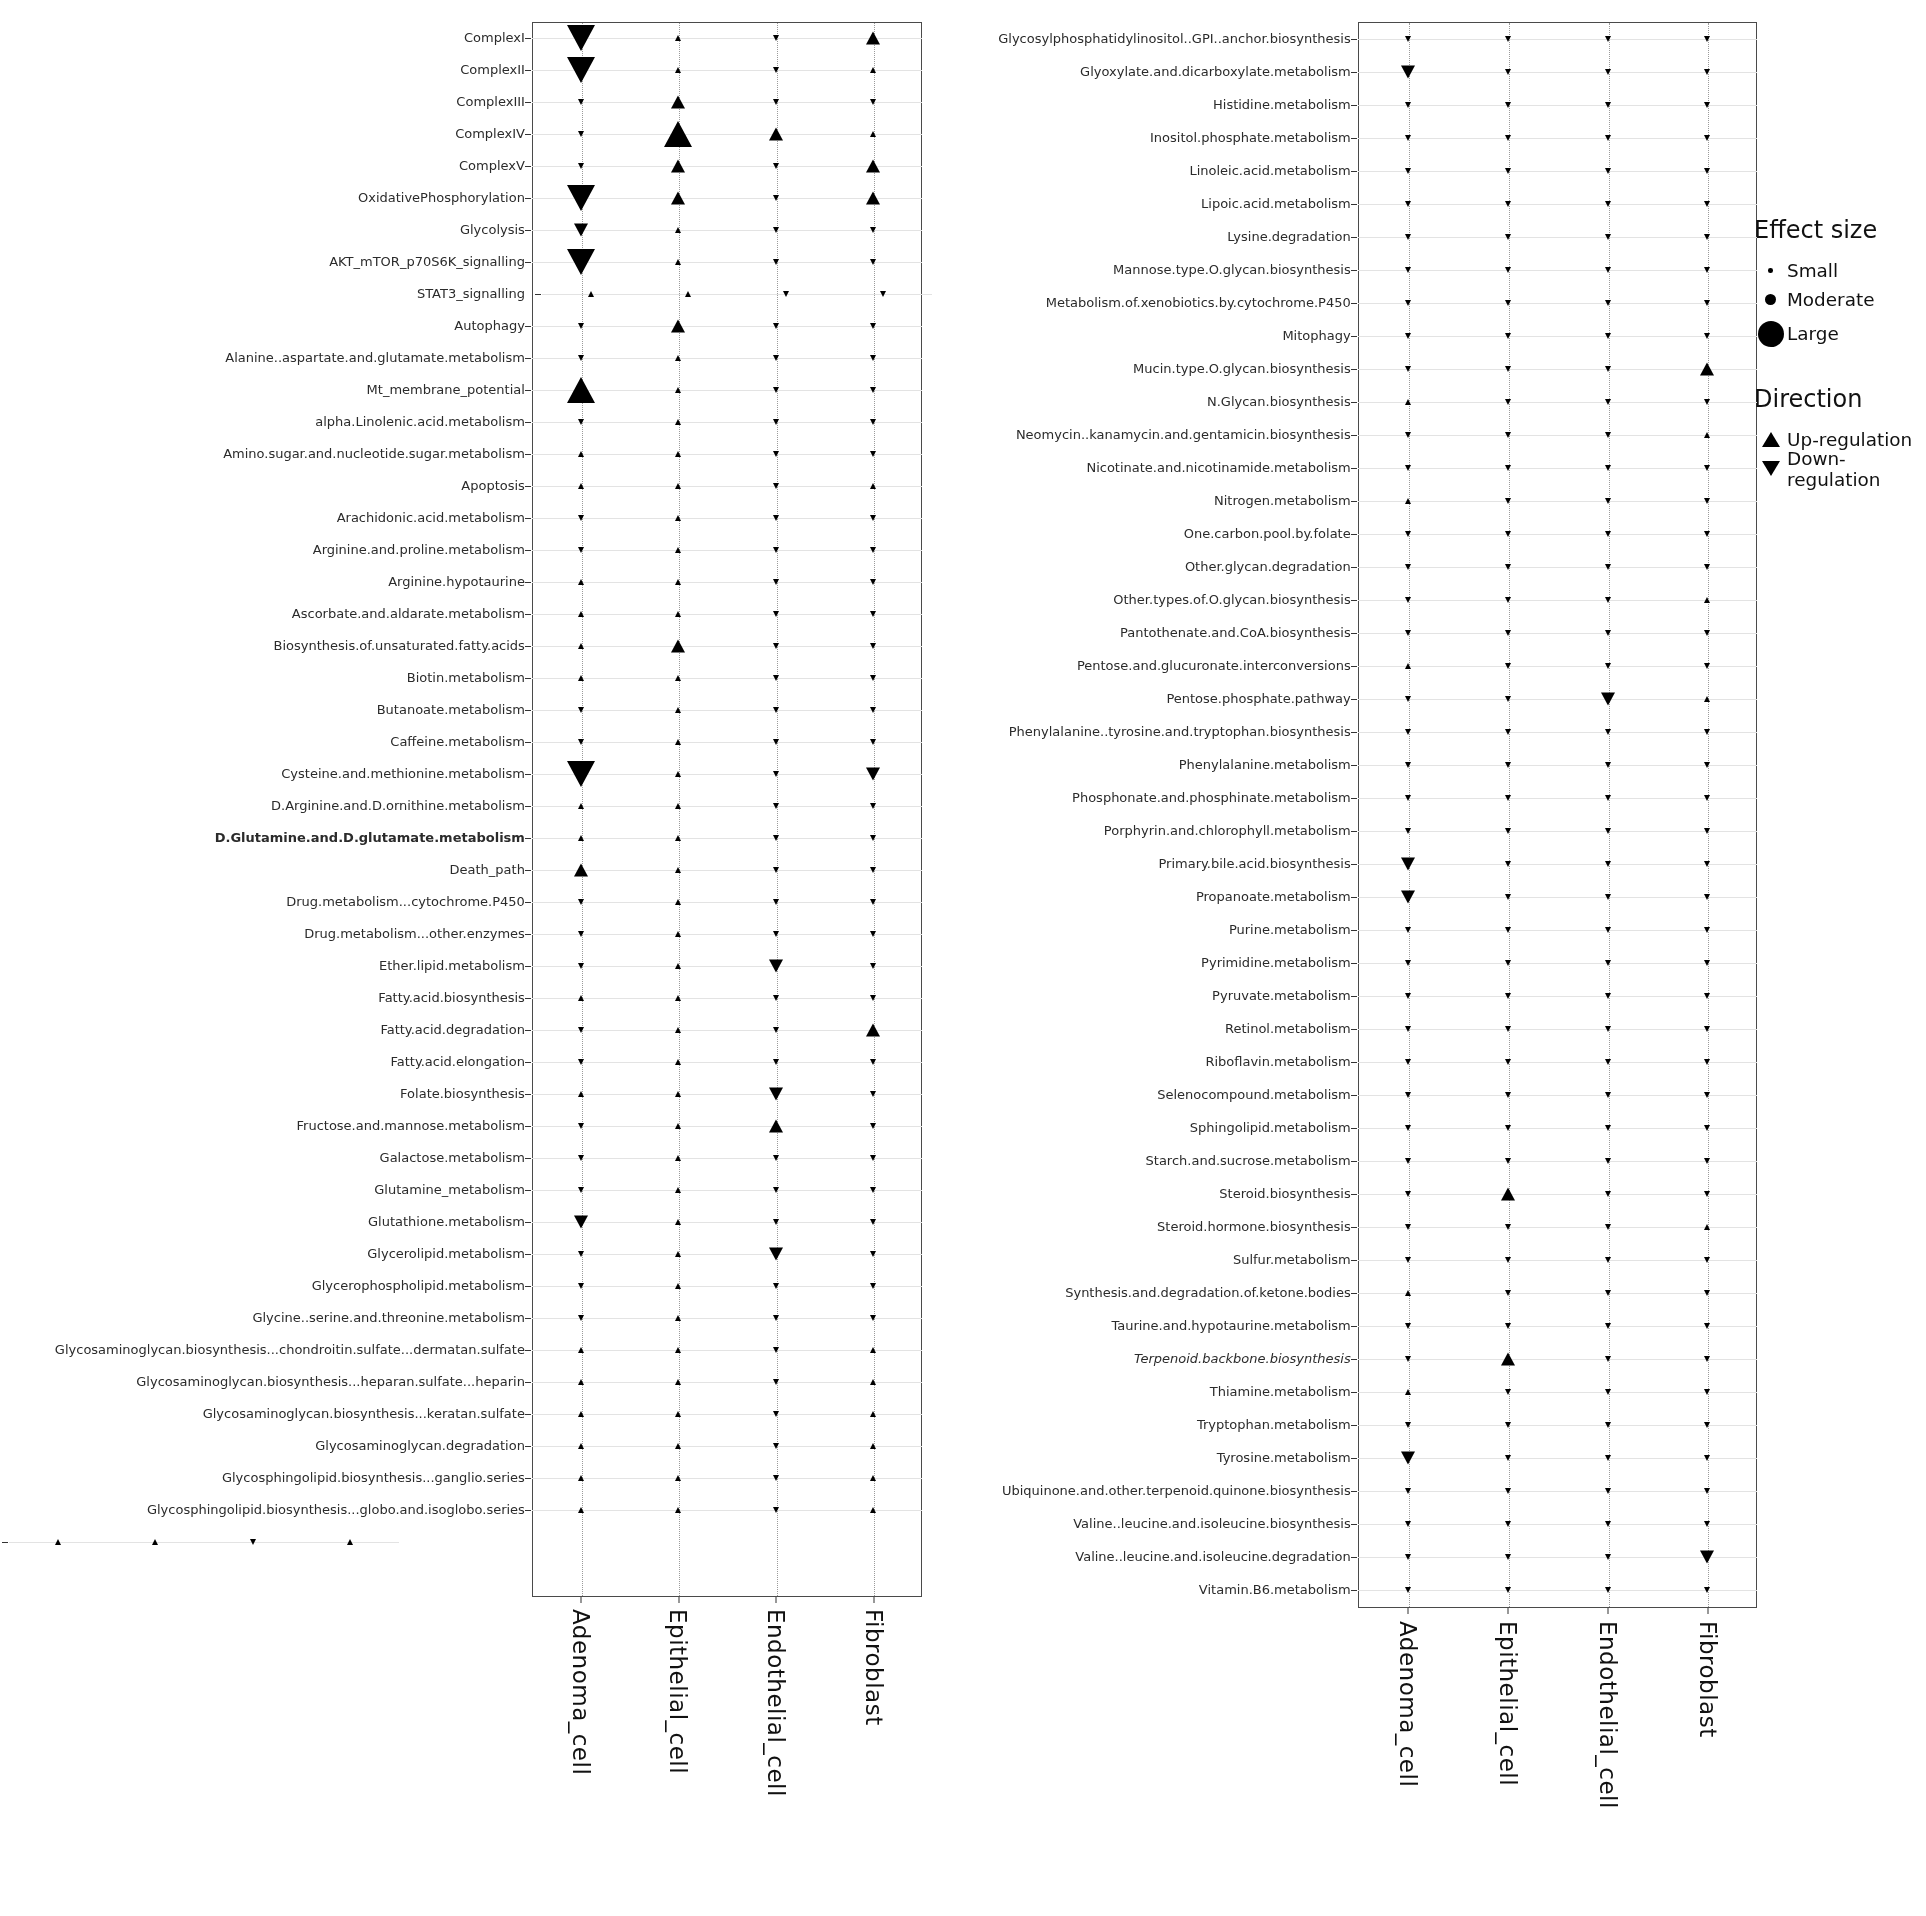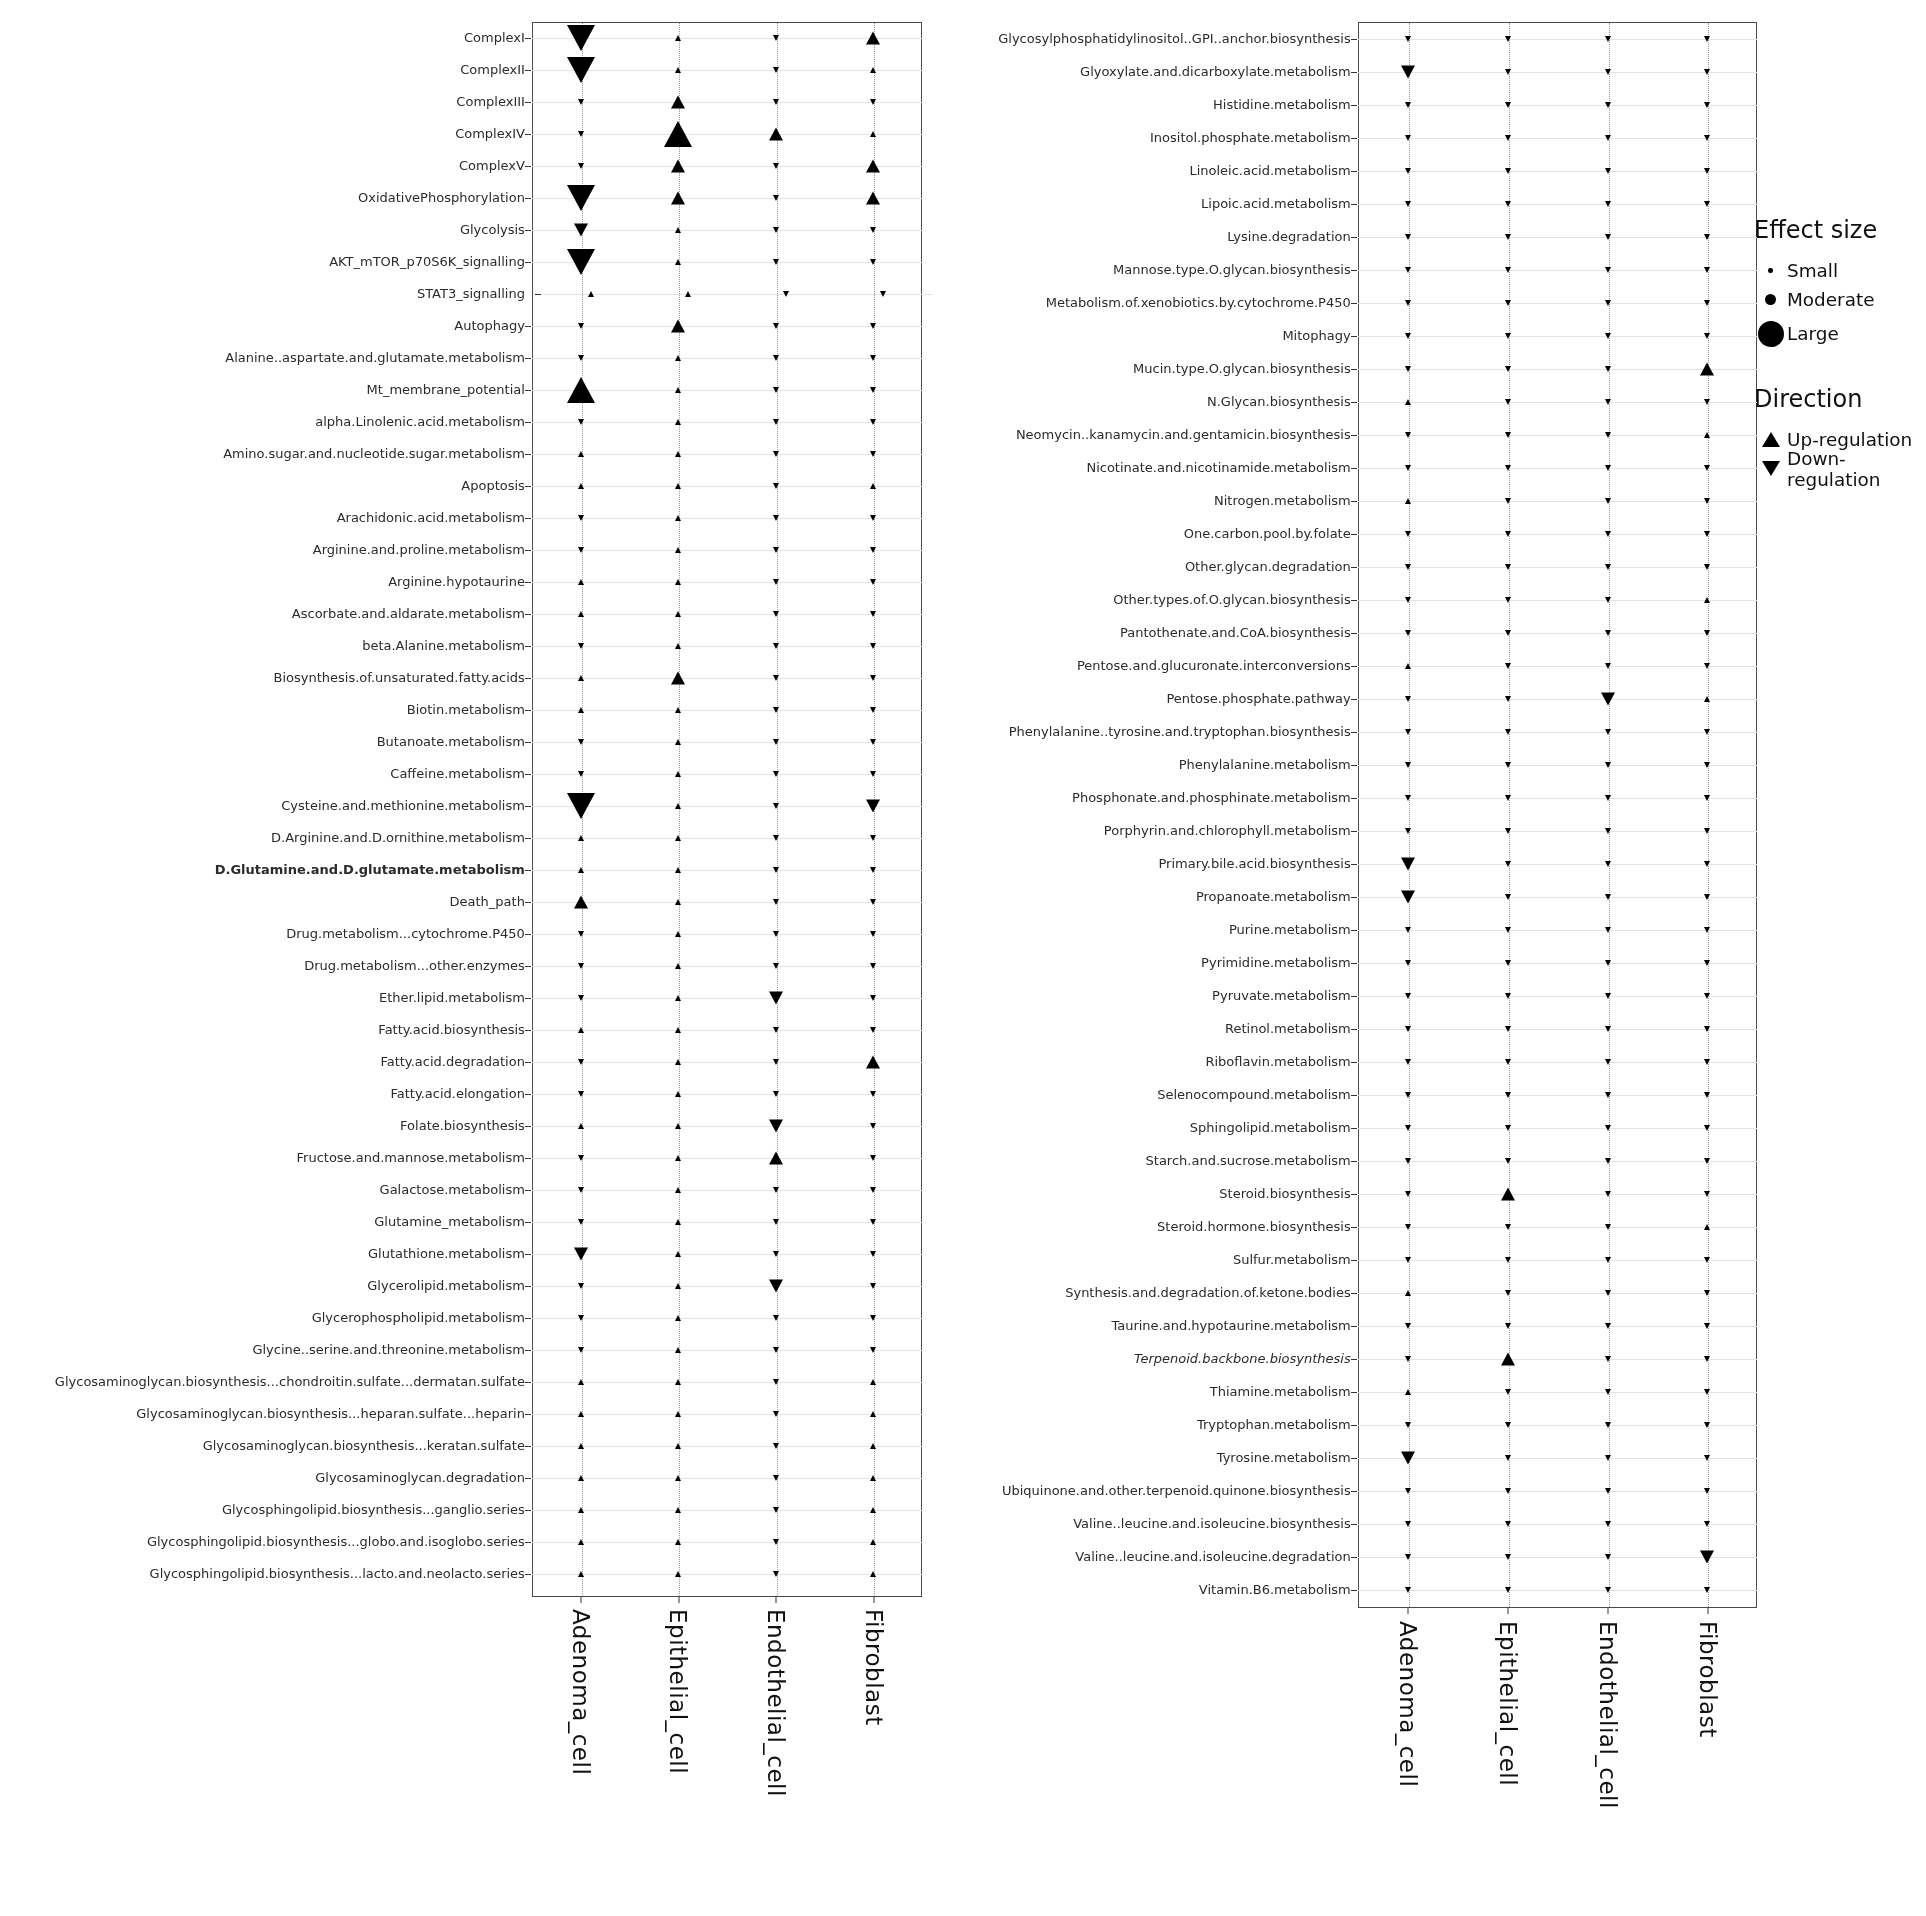--- a/index.html
+++ b/index.html
@@ -265,31 +265,20 @@
         <div class="row-plot" style="width: 390px;">
           <div class="hgrid"></div>
           <div class="ytick"></div>
           <div class="tri tri-up sz-s" style="left: 49px;"></div>
           <div class="tri tri-up sz-s" style="left: 146px;"></div>
           <div class="tri tri-down sz-s" style="left: 244px;"></div>
           <div class="tri tri-down sz-s" style="left: 341px;"></div>
         </div>
       </div>
       <div class="row" style="height: 32px;">
-        <div class="row-label" style="width: 523px; line-height: 32px;">beta.Alanine.metabolism</div>
-        <div class="row-plot" style="width: 390px;">
-          <div class="hgrid"></div>
-          <div class="ytick"></div>
-          <div class="tri tri-down sz-s" style="left: 49px;"></div>
-          <div class="tri tri-up sz-s" style="left: 146px;"></div>
-          <div class="tri tri-down sz-s" style="left: 244px;"></div>
-          <div class="tri tri-down sz-s" style="left: 341px;"></div>
-        </div>
-      </div>
-      <div class="row" style="height: 32px;">
         <div class="row-label" style="width: 523px; line-height: 32px;">Biosynthesis.of.unsaturated.fatty.acids</div>
         <div class="row-plot" style="width: 390px;">
           <div class="hgrid"></div>
           <div class="ytick"></div>
           <div class="tri tri-up sz-s" style="left: 49px;"></div>
           <div class="tri tri-up sz-m" style="left: 146px;"></div>
           <div class="tri tri-down sz-s" style="left: 244px;"></div>
           <div class="tri tri-down sz-s" style="left: 341px;"></div>
         </div>
       </div>
@@ -584,21 +573,20 @@
         <div class="row-plot" style="width: 390px;">
           <div class="hgrid"></div>
           <div class="ytick"></div>
           <div class="tri tri-up sz-s" style="left: 49px;"></div>
           <div class="tri tri-up sz-s" style="left: 146px;"></div>
           <div class="tri tri-down sz-s" style="left: 244px;"></div>
           <div class="tri tri-up sz-s" style="left: 341px;"></div>
         </div>
       </div>
       <div class="row" style="height: 32px;">
-        <div class="row-label" style="width: 523px; line-height: 32px;">Glycosphingolipid.biosynthesis...lacto.and.neolacto.series</div>
         <div class="row-plot" style="width: 390px;">
           <div class="hgrid"></div>
           <div class="ytick"></div>
           <div class="tri tri-up sz-s" style="left: 49px;"></div>
           <div class="tri tri-up sz-s" style="left: 146px;"></div>
           <div class="tri tri-down sz-s" style="left: 244px;"></div>
           <div class="tri tri-up sz-s" style="left: 341px;"></div>
         </div>
       </div>
       <div class="xtick" style="left: 572px; top: 1575px;"></div>

